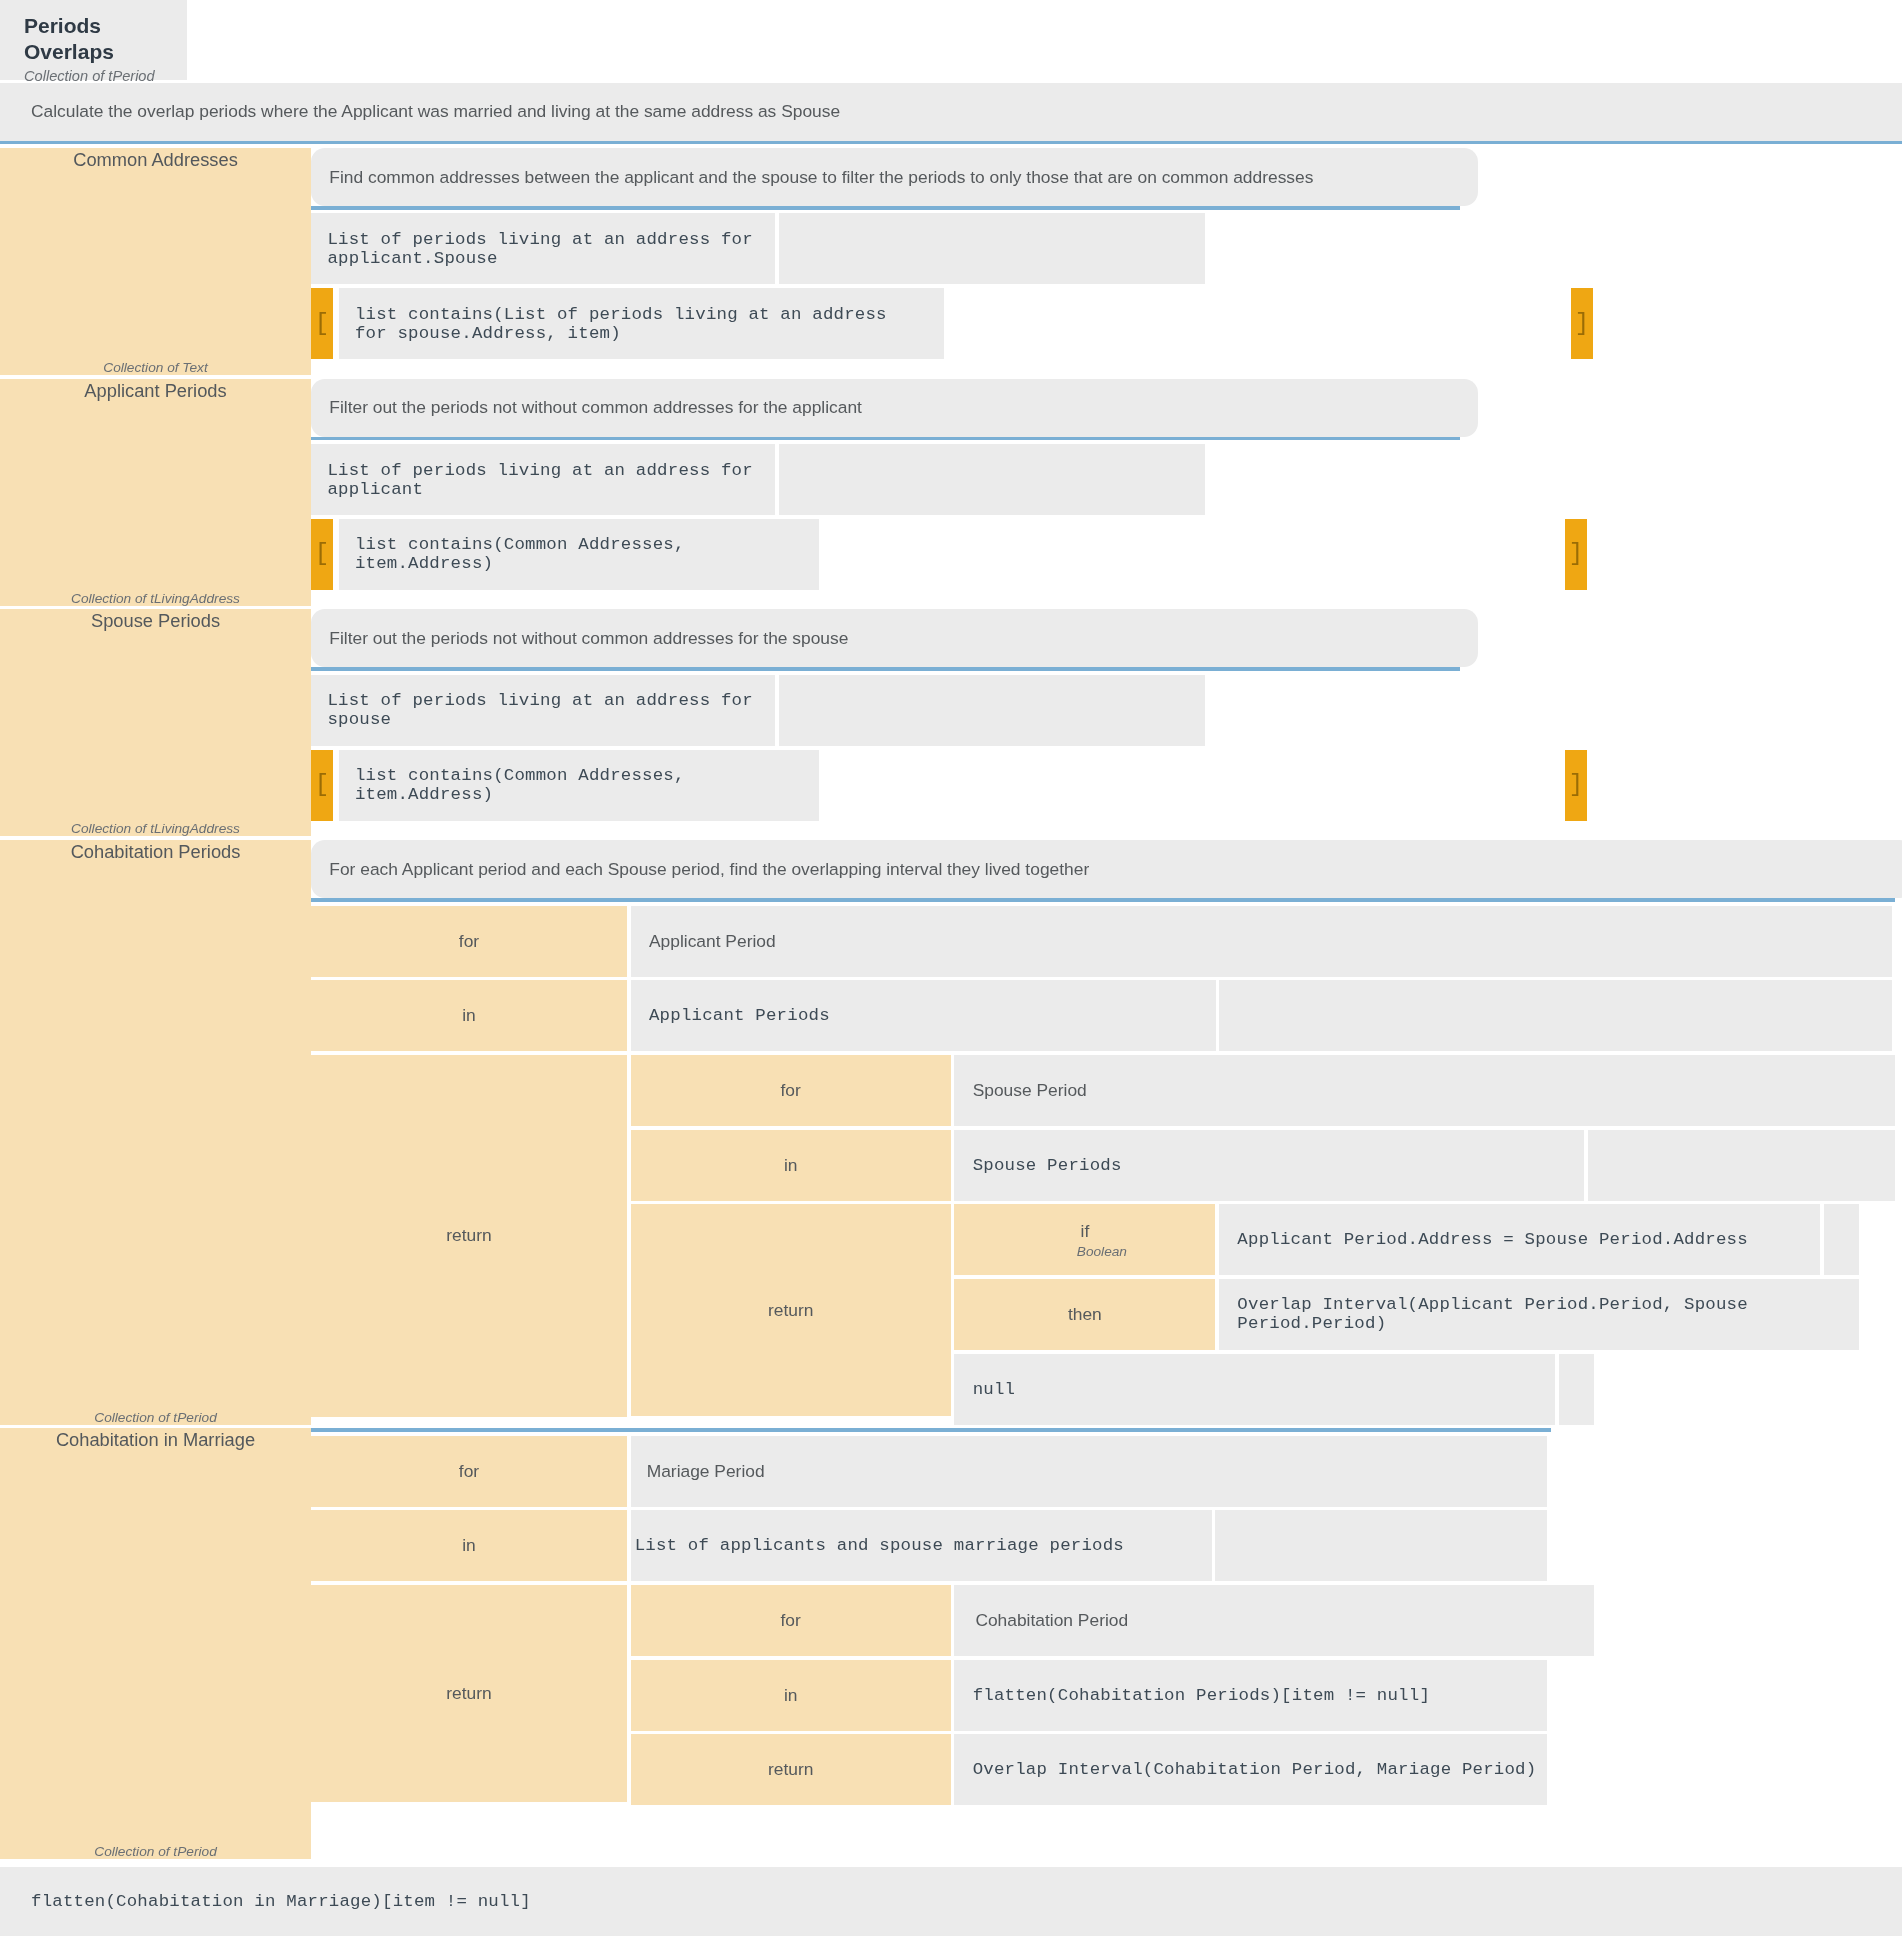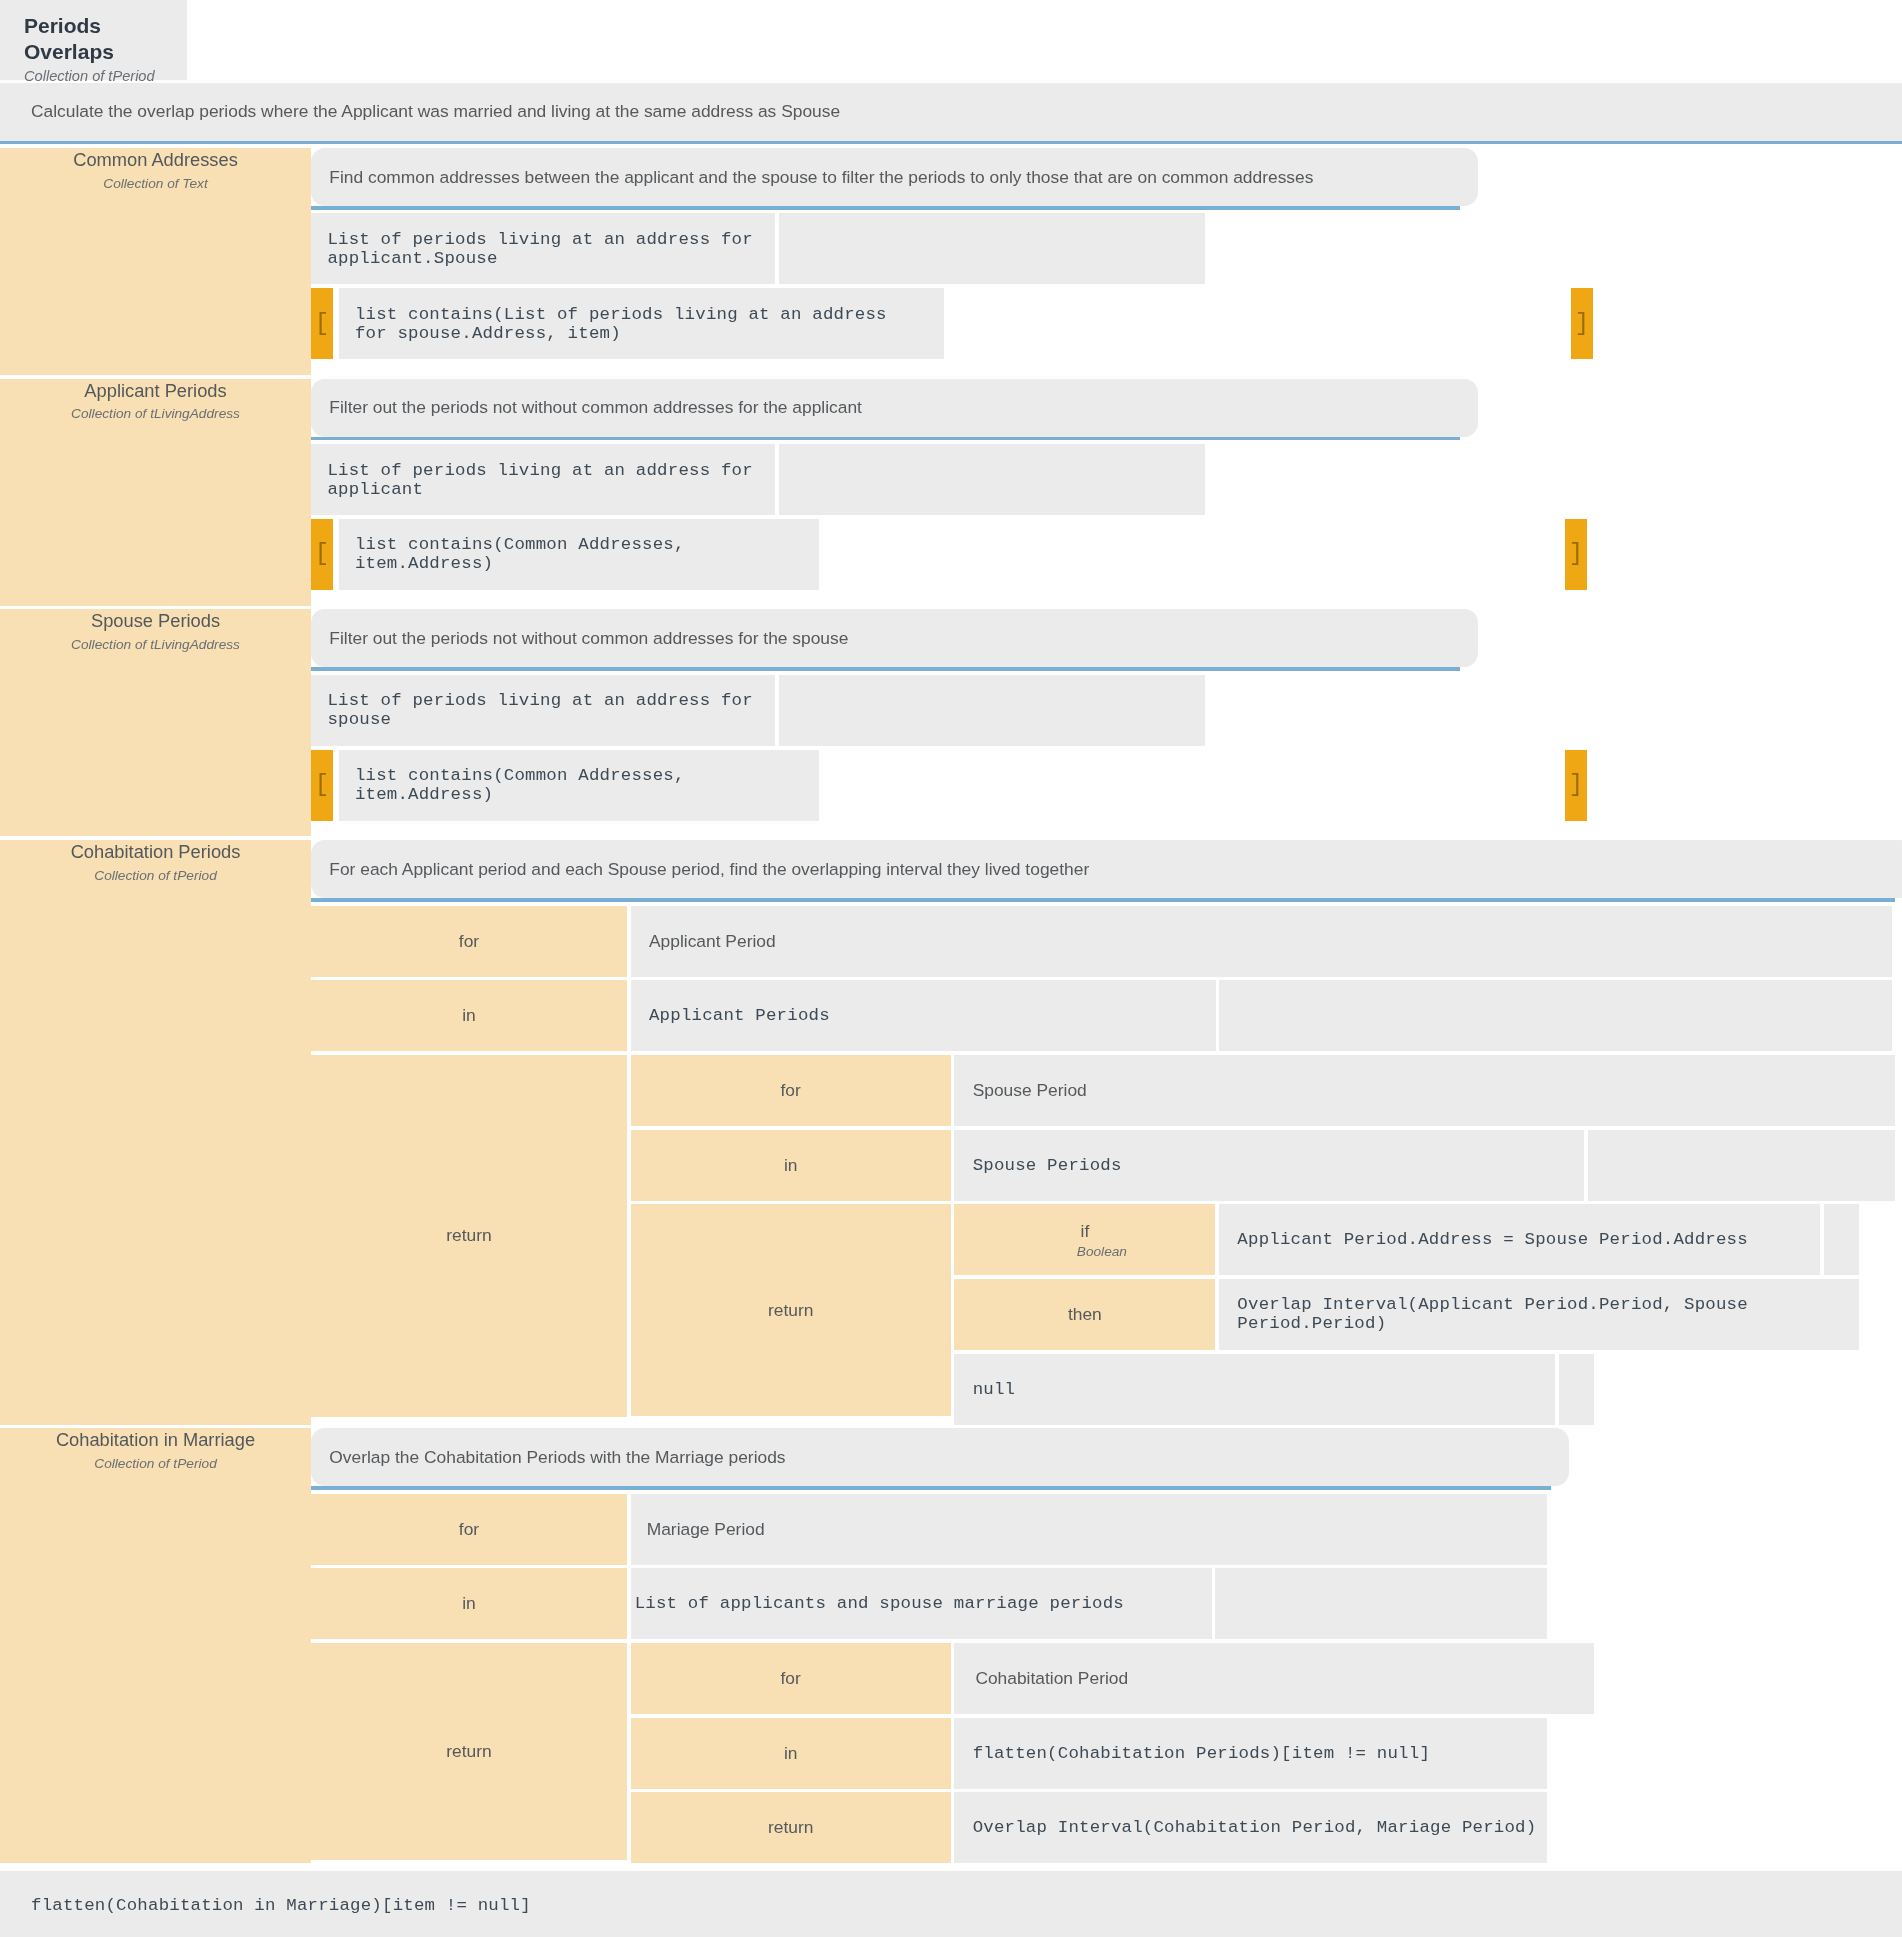--- a/index.html
+++ b/index.html
@@ -84,21 +84,21 @@
     align-items: stretch;
     margin-top: 3.7px;
   }
   .label-col {
     width: 311px;
     flex: 0 0 311px;
     background: #f8e0b4;
     display: flex;
     flex-direction: column;
     align-items: center;
-    justify-content: flex-start;
+    justify-content: space-between;
     text-align: center;
   }
   .label-name {
     font-size: 18.3px;
     color: #53585c;
     line-height: 1.3;
   }
   .label-type {
     font-size: 13.7px;
     font-style: italic;
@@ -378,21 +378,20 @@
       </div>
     </div>
   </div>
 
   <div class="section">
     <div class="label-col" style="min-height:431px">
       <div class="label-name">Cohabitation in Marriage</div>
       <div class="label-type">Collection of tPeriod</div>
     </div>
     <div class="body-col">
-      <div class="section-desc" style="width:1240px">Overlap the Cohabitation Periods with the Marriage periods</div>
       <div class="section-rule" style="width:1240px"></div>
 
       <div class="iter">
         <div class="irow">
           <div class="ikey h78">for</div>
           <div class="ival h78">
             <div class="cell grey sans" style="width:916px;padding-left:16px">Mariage Period</div>
           </div>
         </div>
 

